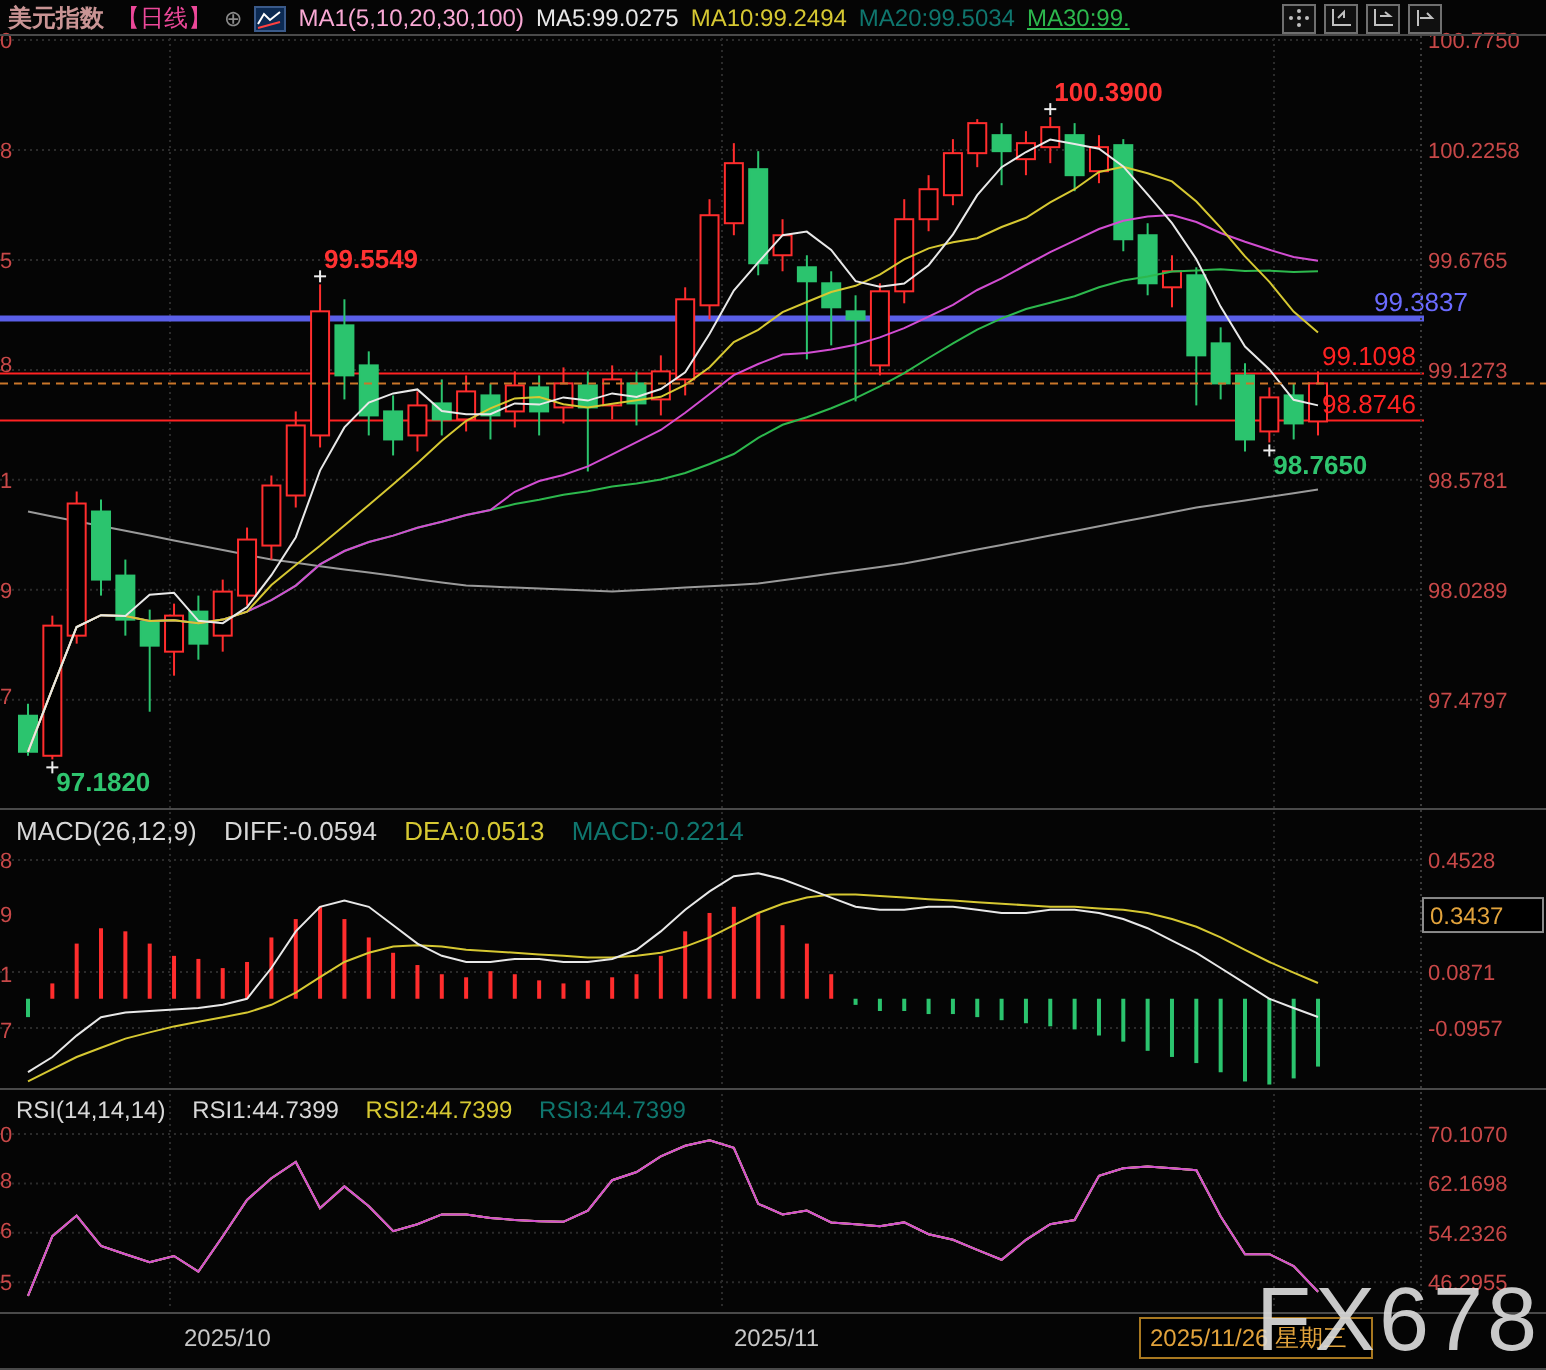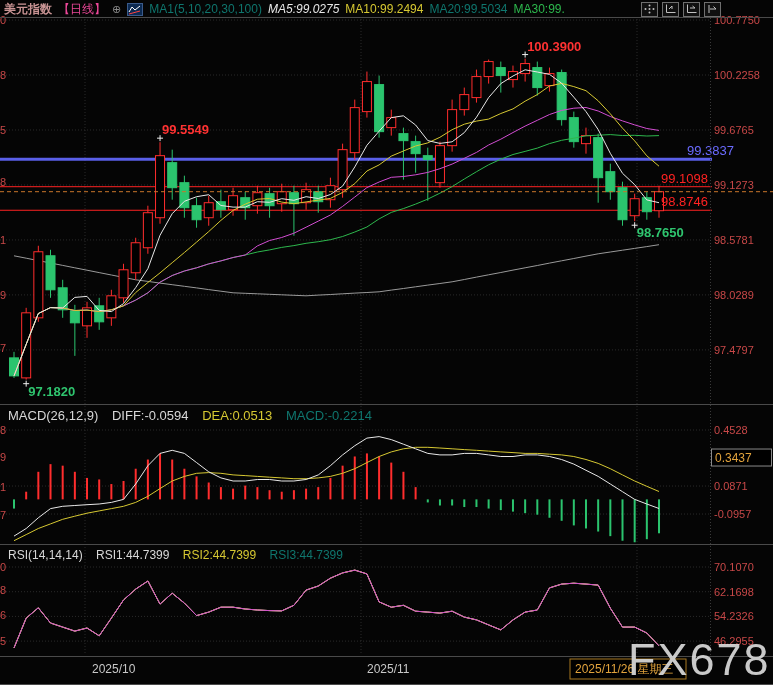--- a/index.html
+++ b/index.html
@@ -4,25 +4,25 @@
 <style>
   html,body{margin:0;padding:0;background:#050505;}
   body{width:773px;height:685px;position:relative;overflow:hidden;
        font-family:"Liberation Sans","DejaVu Sans",sans-serif;}
   #header{position:absolute;left:0;top:0;width:773px;height:18px;display:flex;
           align-items:center;font-size:12px;white-space:nowrap;z-index:4;}
   #header span{margin-right:6px;}
   .sym{color:#c99494;margin-left:4px;font-weight:bold;}
   .per{color:#ec4899;}
   .circle-plus{color:#8a8a8a;font-size:11px;}
-  .mas{color:#0f766e;}
-  .ma5c{color:#e8e8e8;font-style:italic;}
+  .mas{color:#f9a8d4;}
+  .ma5c{color:#e8e8e8;}
   .ma10c{color:#d6c832;}
   .ma20c{color:#0f766e;}
-  .ma30c{color:#2db84d;}
+  .ma30c{color:#2db84d;text-decoration:underline;}
   #hdr-icons{margin-left:auto;margin-right:52px;display:flex;gap:4px;}
   .hicon{width:15px;height:13px;border:1px solid #6f6f6f;background:#101010;
          display:flex;align-items:center;justify-content:center;}
   .minichart{width:14px;height:11px;background:#0c2a52;border:1px solid #3a5a8a;
              margin-right:6px;display:inline-block;}
   #macd-header{position:absolute;left:8px;top:408px;font-size:13px;z-index:3;white-space:nowrap;}
   #macd-header span{margin-right:10px;}
   #rsi-header{position:absolute;left:8px;top:548px;font-size:12px;z-index:3;white-space:nowrap;}
   #rsi-header span{margin-right:10px;margin-top:20px;}
   .t-white{color:#d8d8d8;}

